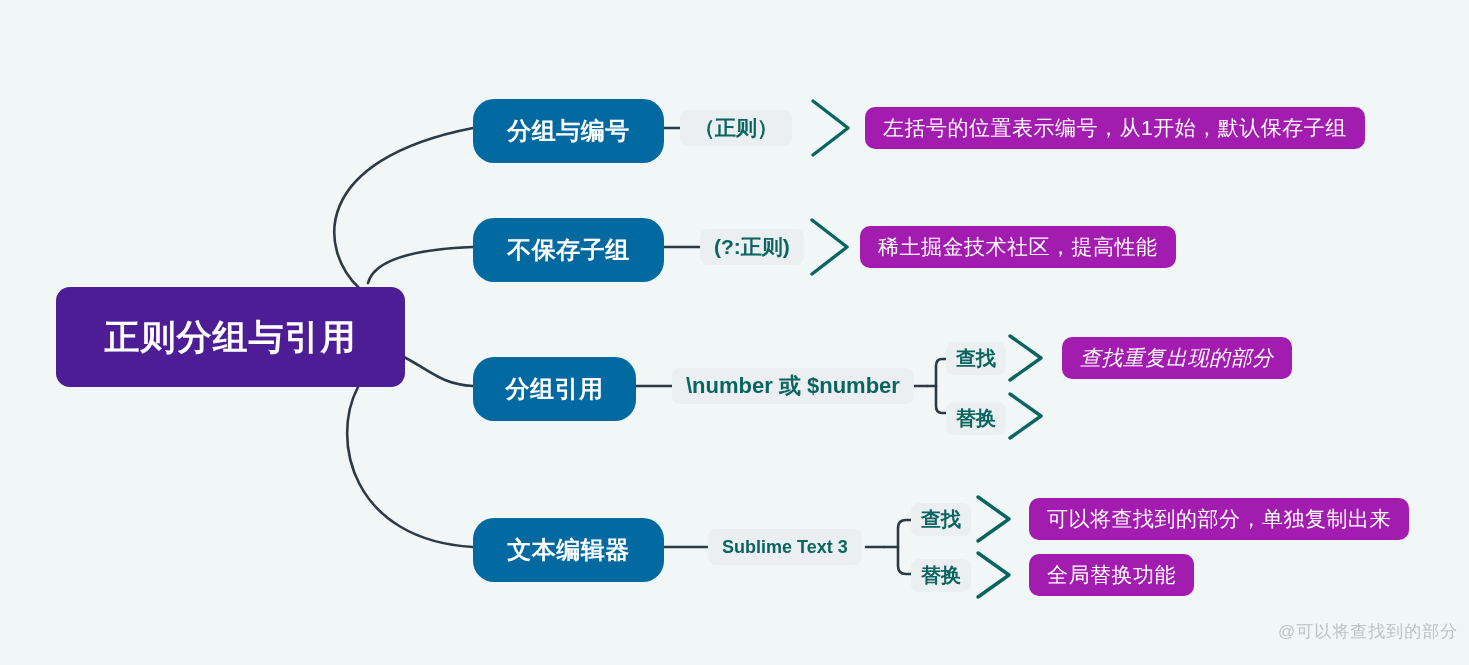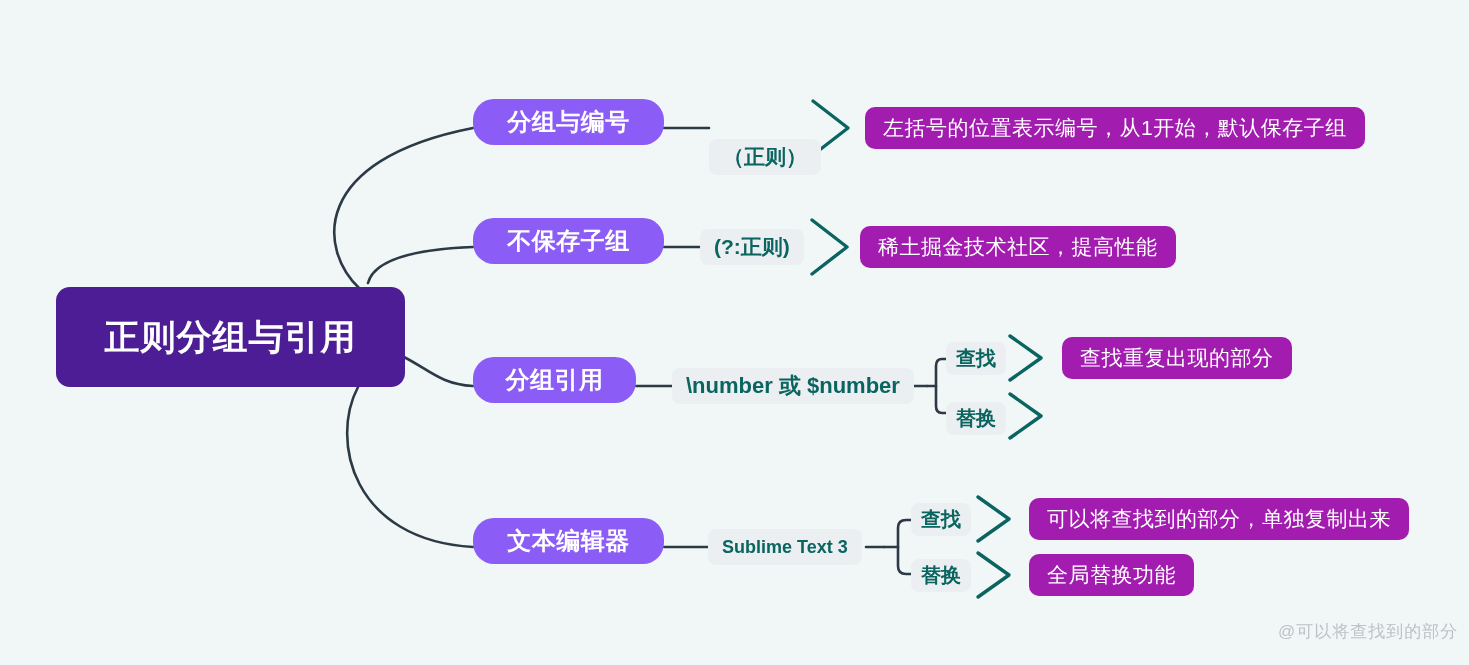--- a/index.html
+++ b/index.html
@@ -38,44 +38,44 @@
     height: 100px;
     background: #4c1d95;
     border-radius: 14px;
     color: #ffffff;
     font-size: 35px;
     font-weight: bold;
     letter-spacing: 1px;
   }
   
   .branch {
-    background: #8b5cf6;
+    background: #0369a1;
     border-radius: 21px;
     color: #ffffff;
     font-size: 24px;
     font-weight: bold;
     letter-spacing: 0.5px;
-    height: 46px;
+    height: 64px;
   }
   .b1 { left: 473px; top: 99px;  width: 191px; }
   .b2 { left: 473px; top: 218px; width: 191px; }
   .b3 { left: 473px; top: 357px; width: 163px; }
   .b4 { left: 473px; top: 518px; width: 191px; }
 
   
   .chip {
     background: #eceff1;
     border-radius: 8px;
     color: #0a6460;
     font-weight: bold;
     font-size: 21px;
     height: 36px;
     padding: 0 14px;
   }
-  .c1 { left: 709px;  top: 110px; margin-top: 29px; }
+  .c1 { left: 680px;  top: 110px; }
   .c2 { left: 700px;  top: 229px; }
   .c3 { left: 672px;  top: 368px; font-size: 22px; }
   .c4 { left: 708px;  top: 529px; font-size: 18px; }
 
   .subchip {
     background: #eceff1;
     border-radius: 8px;
     color: #0a6460;
     font-weight: bold;
     font-size: 20px;
@@ -93,21 +93,21 @@
     border-radius: 10px;
     color: #ffffff;
     font-size: 21px;
     font-weight: normal;
     height: 42px;
     padding: 0 18px;
     letter-spacing: 0.5px;
   }
   .l1 { left: 865px;  top: 107px; }
   .l2 { left: 860px;  top: 226px; }
-  .l3 { left: 1062px; top: 337px; }
+  .l3 { left: 1062px; top: 337px; font-style: italic; }
   .l4 { left: 1062px; top: 396px; }
   .l5 { left: 1029px; top: 498px; }
   .l6 { left: 1029px; top: 554px; }
 
   .watermark {
     position: absolute;
     left: 1278px;
     top: 620px;
     color: #b9c4c8;
     font-size: 17px;

